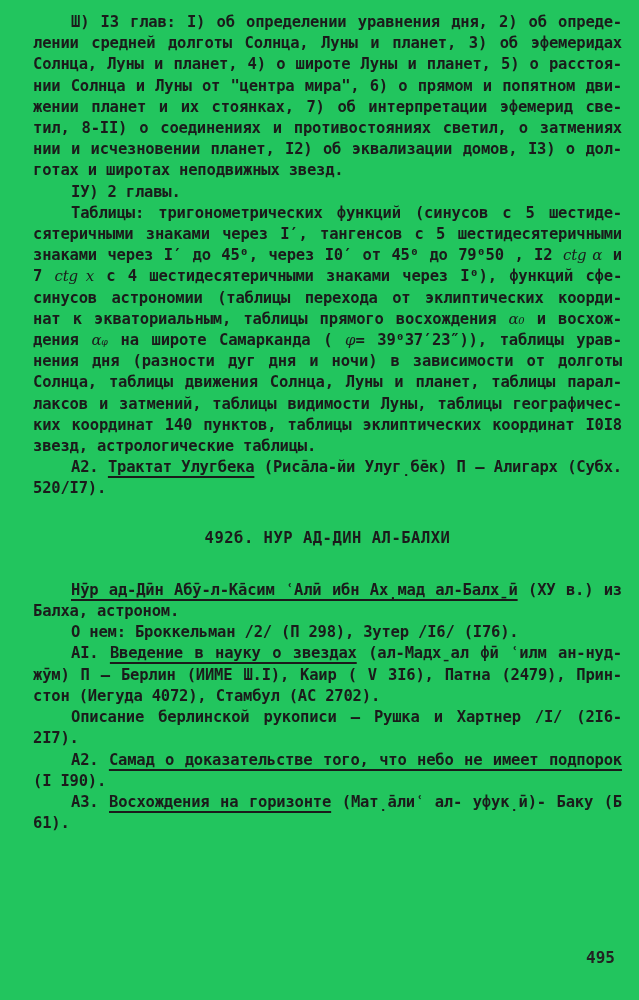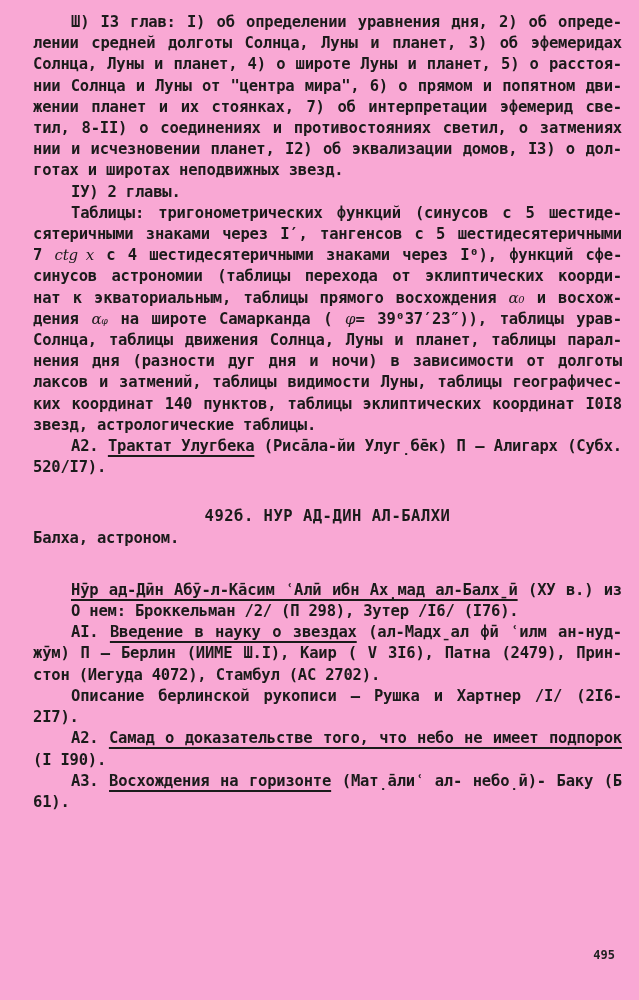--- a/index.html
+++ b/index.html
@@ -5,21 +5,21 @@
   html,body{margin:0;padding:0;}
   body{
     width:639px;height:1000px;
     background:#f7f7f4;
     font-family:"DejaVu Sans Mono", monospace;
     overflow:hidden;
   }
   .page{
     position:relative;
     width:639px;height:1000px;
-    background:#f9a8d4;
+    background:#22c55e;
     color:#1b1b1b;
   }
   .text-body{
     position:absolute;
     left:33px;top:12px;
     width:589px;
   }
   .line{
     font-size:15.5px;
     font-weight:bold;
@@ -47,60 +47,61 @@
   }
   .hw{
     font-family:"DejaVu Serif","DejaVu Sans",serif;
     font-style:italic;
     font-weight:normal;
     font-size:15px;
   }
   .page-number{
     position:absolute;
     top:948px;right:24px;
-    font-size:12px;
+    font-size:16px;
     font-weight:bold;
     color:#222;
   }
 </style>
 </head>
 <body>
 
 <div class="page">
   <div class="text-body">
       <div class="line indent full"><span>Ш) I3 глав: I) об определении уравнения дня, 2) об опреде-</span></div>
       <div class="line full"><span>лении средней долготы Солнца, Луны и планет, 3) об эфемеридах</span></div>
       <div class="line full"><span>Солнца, Луны и планет, 4) о широте Луны и планет, 5) о расстоя-</span></div>
       <div class="line full"><span>нии Солнца и Луны от "центра мира", 6) о прямом и попятном дви-</span></div>
       <div class="line full"><span>жении планет и их стоянках, 7) об интерпретации эфемерид све-</span></div>
       <div class="line full"><span>тил, 8-II) о соединениях и противостояниях светил, о затмениях</span></div>
       <div class="line full"><span>нии и исчезновении планет, I2) об эквализации домов, I3) о дол-</span></div>
       <div class="line"><span>готах и широтах неподвижных звезд.</span></div>
       <div class="line indent"><span>IУ) 2 главы.</span></div>
       <div class="line indent full"><span>Таблицы: тригонометрических функций (синусов с 5 шестиде-</span></div>
       <div class="line full"><span>сятеричными знаками через I′, тангенсов с 5 шестидесятеричными</span></div>
+      <div class="line full"><span>знаками через I′ до 45⁰, через I0′ от 45⁰ до 79⁰50 , I2 </span><span class="hw">ctg α</span><span> и</span></div>
       <div class="line full"><span>7 </span><span class="hw">ctg x</span><span> с 4 шестидесятеричными знаками через I⁰), функций сфе-</span></div>
       <div class="line full"><span>синусов астрономии (таблицы перехода от эклиптических коорди-</span></div>
       <div class="line full"><span>нат к экваториальным, таблицы прямого восхождения </span><span class="hw">α₀</span><span> и восхож-</span></div>
       <div class="line full"><span>дения </span><span class="hw">αᵩ</span><span> на широте Самарканда ( </span><span class="hw">φ</span><span>= 39⁰37′23″)), таблицы урав-</span></div>
+      <div class="line full"><span>нения дня (разности дуг дня и ночи) в зависимости от долготы</span></div>
       <div class="line full"><span>Солнца, таблицы движения Солнца, Луны и планет, таблицы парал-</span></div>
-      <div class="line full"><span>нения дня (разности дуг дня и ночи) в зависимости от долготы</span></div>
       <div class="line full"><span>лаксов и затмений, таблицы видимости Луны, таблицы географичес-</span></div>
       <div class="line full"><span>ких координат 140 пунктов, таблицы эклиптических координат I0I8</span></div>
       <div class="line"><span>звезд, астрологические таблицы.</span></div>
       <div class="line indent full"><span>А2. </span><span class="u">Трактат Улугбека</span><span> (Риса̄ла-йи Улуг̣бе̄к) П – Алигарх (Субх.</span></div>
       <div class="line"><span>520/I7).</span></div>
       <div class="line heading" style="margin-top: 28px;"><span>492б. НУР АД-ДИН АЛ-БАЛХИ</span></div>
+      <div class="line indent full" style="margin-top: 31px;"><span class="u">Нӯр ад-Дӣн Абӯ-л-Ка̄сим ʿАлӣ ибн Ах̣мад ал-Балх̱ӣ</span><span> (ХУ в.) из</span></div>
       <div class="line"><span>Балха, астроном.</span></div>
-      <div class="line indent full" style="margin-top: 31px;"><span class="u">Нӯр ад-Дӣн Абӯ-л-Ка̄сим ʿАлӣ ибн Ах̣мад ал-Балх̱ӣ</span><span> (ХУ в.) из</span></div>
       <div class="line indent"><span>О нем: Броккельман /2/ (П 298), Зутер /I6/ (I76).</span></div>
       <div class="line indent full"><span>АI. </span><span class="u">Введение в науку о звездах</span><span> (ал-Мадх̱ал фӣ ʿилм ан-нуд-</span></div>
       <div class="line full"><span>жӯм) П – Берлин (ИИМЕ Ш.I), Каир ( V 3I6), Патна (2479), Прин-</span></div>
       <div class="line"><span>стон (Иегуда 4072), Стамбул (АС 2702).</span></div>
       <div class="line indent full"><span>Описание берлинской рукописи – Рушка и Хартнер /I/ (2I6-</span></div>
       <div class="line"><span>2I7).</span></div>
       <div class="line indent full"><span>А2. </span><span class="u">Самад о доказательстве того, что небо не имеет подпорок</span></div>
       <div class="line"><span>(I I90).</span></div>
-      <div class="line indent full"><span>А3. </span><span class="u">Восхождения на горизонте</span><span> (Мат̣а̄лиʿ ал- небо̣ӣ)- Баку (Б</span></div>
+      <div class="line indent full"><span>А3. </span><span class="u">Восхождения на горизонте</span><span> (Мат̣а̄лиʿ ал- уфук̣ӣ)- Баку (Б</span></div>
       <div class="line"><span>61).</span></div>
     </div>
   <div class="page-number">495</div>
 </div>
 
 </body></html>

